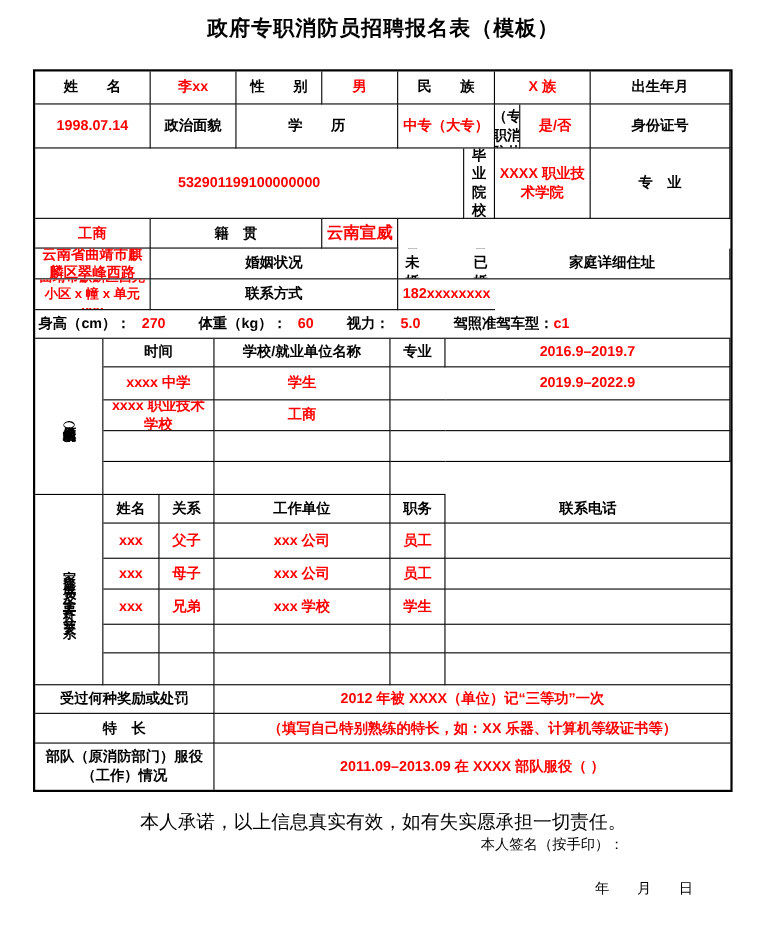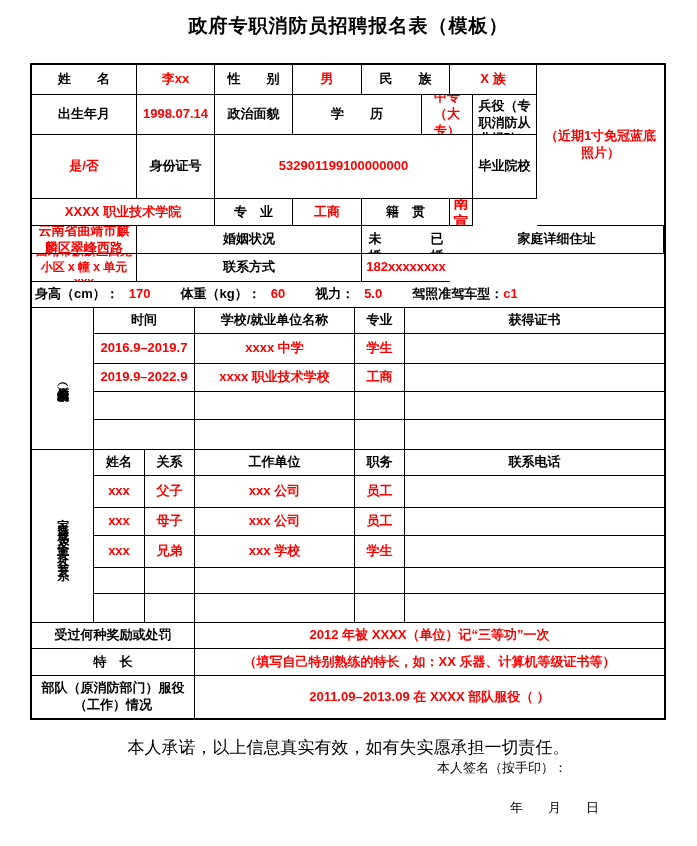--- a/index.html
+++ b/index.html
@@ -60,35 +60,34 @@
   }
   .footer-sign {
     text-align:right;
     padding-right:130px;
     font-family:"Liberation Serif", serif;
     font-size:13px;
   }
   .footer-date {
     margin-top:22px;
     text-align:right;
-    padding-right:92px;
+    padding-right:61px;
     font-family:"Liberation Serif", serif;
     font-size:13px;
     letter-spacing:6px;
   }
 </style>
 </head>
 <body>
 
 <div class="page-title">政府专职消防员招聘报名表（模板）</div>
 
 <div class="form-wrap">
 
   <div class="grid s1">
-    <div class="cell red photo-cell no-r" style="grid-column:9; grid-row:1/5;">（近期1寸免冠蓝底照片）</div>
 
     <div class="cell">姓　　名</div>
     <div class="cell red">李xx</div>
     <div class="cell">性　　别</div>
     <div class="cell red">男</div>
     <div class="cell" style="grid-column:span 2;">民　　族</div>
     <div class="cell red" style="grid-column:span 2;">X 族</div>
 
     <div class="cell">出生年月</div>
     <div class="cell red">1998.07.14</div>
@@ -119,38 +118,37 @@
       </span>
     </div>
 
     <div class="cell">家庭详细住址</div>
     <div class="cell red" style="font-size:12px;">曲靖市麒麟区西苑小区 x 幢 x 单元 xxx</div>
     <div class="cell">联系方式</div>
     <div class="cell red no-r">182xxxxxxxx</div>
 
     <div class="cell inline-row no-r" style="grid-column:1/5;">
       <span>身高（cm）：</span>
-      <span class="red val">170</span>
+      <span class="red val">270</span>
       <span>体重（kg）：</span>
       <span class="red val">60</span>
       <span>视力：</span>
       <span class="red val">5.0</span>
       <span>驾照准驾车型：</span>
       <span class="red">c1</span>
     </div>
   </div>
 
   <div class="grid s3">
     <div class="cell vlabel-cell" style="grid-column:1; grid-row:1/6;">
       <span class="vtext">个人简历（从中学填起）</span>
     </div>
     <div class="cell">时间</div>
     <div class="cell">学校/就业单位名称</div>
     <div class="cell">专业</div>
-    <div class="cell no-r">获得证书</div>
 
     <div class="cell red">2016.9–2019.7</div>
     <div class="cell red">xxxx 中学</div>
     <div class="cell red">学生</div>
     <div class="cell no-r"></div>
 
     <div class="cell red">2019.9–2022.9</div>
     <div class="cell red">xxxx 职业技术学校</div>
     <div class="cell red">工商</div>
     <div class="cell no-r"></div>

